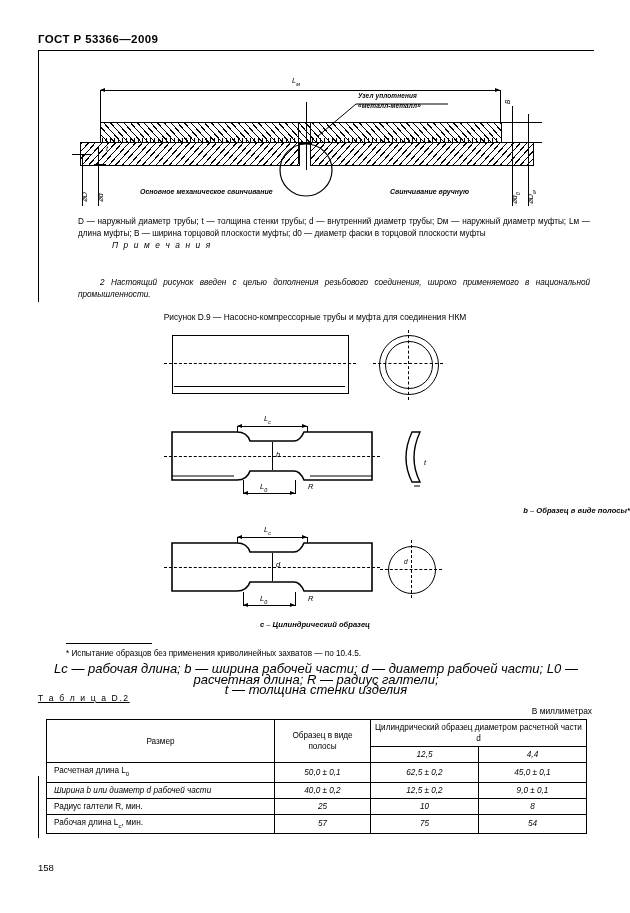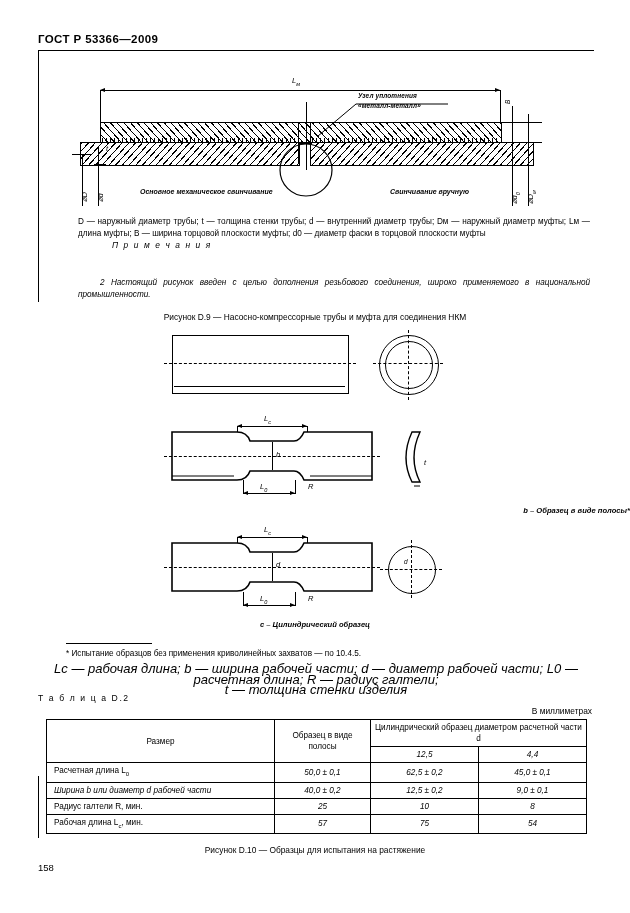--- a/index.html
+++ b/index.html
@@ -100,21 +100,21 @@
     position:absolute;left:66px;top:648px;width:520px;
     font-size:8.2px;line-height:12px;
   }
   .legend2{
     position:absolute;left:38px;top:664px;width:556px;
     font-size:13px;font-style:italic;line-height:10.5px;text-align:center;
   }
 
   
   .tbl-title{
-    position:absolute;left:38px;top:693px;font-size:8.6px;letter-spacing:1.6px;
+    position:absolute;left:38px;top:693px;font-size:8.6px;letter-spacing:1.6px;text-decoration:underline;
   }
   .tbl-units{
     position:absolute;right:38px;top:706px;font-size:8.4px;
   }
   table.d2{
     position:absolute;left:46px;top:719px;width:540px;
     border-collapse:collapse;font-size:8.2px;table-layout:fixed;
   }
   table.d2 th,table.d2 td{
     border:1px solid #000;padding:2px 4px;text-align:center;
@@ -349,15 +349,14 @@
       </tr>
       <tr>
         <td class="rowlabel"><span>Рабочая длина L</span><sub>c</sub><span>, мин.</span></td>
         <td class="val">57</td>
         <td class="val">75</td>
         <td class="val">54</td>
       </tr>
     </tbody>
   </table>
 
-  <div class="fig10-cap">Рисунок  D.10 — Образцы для испытания на растяжение</div>
   <div class="pagenum">158</div>
 </div>
 
 </body></html>

